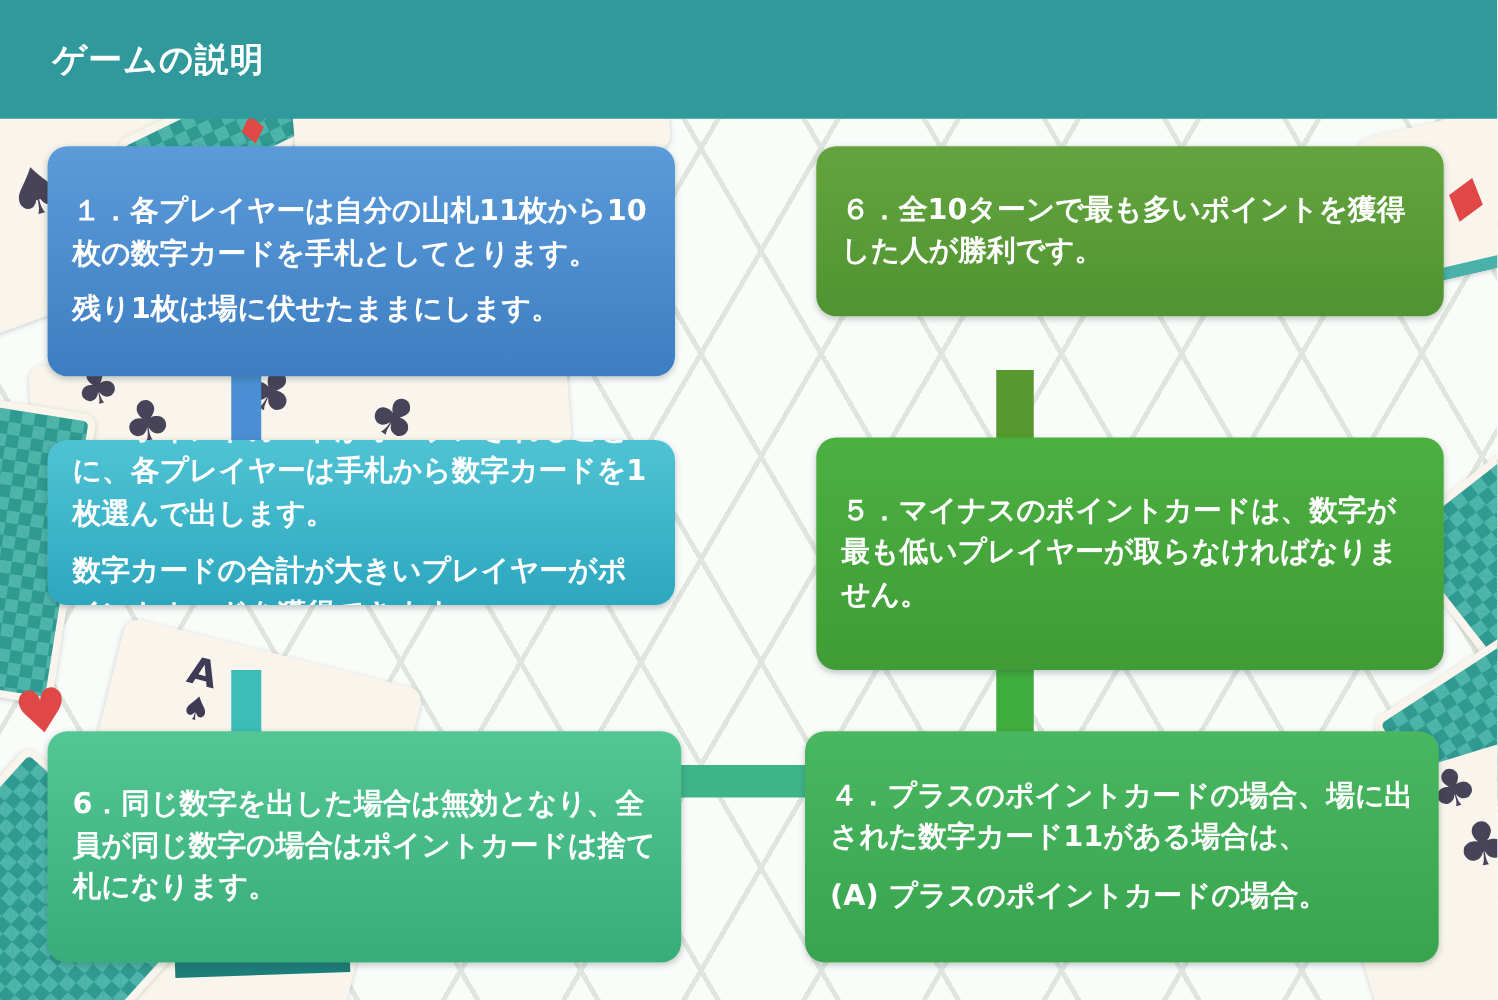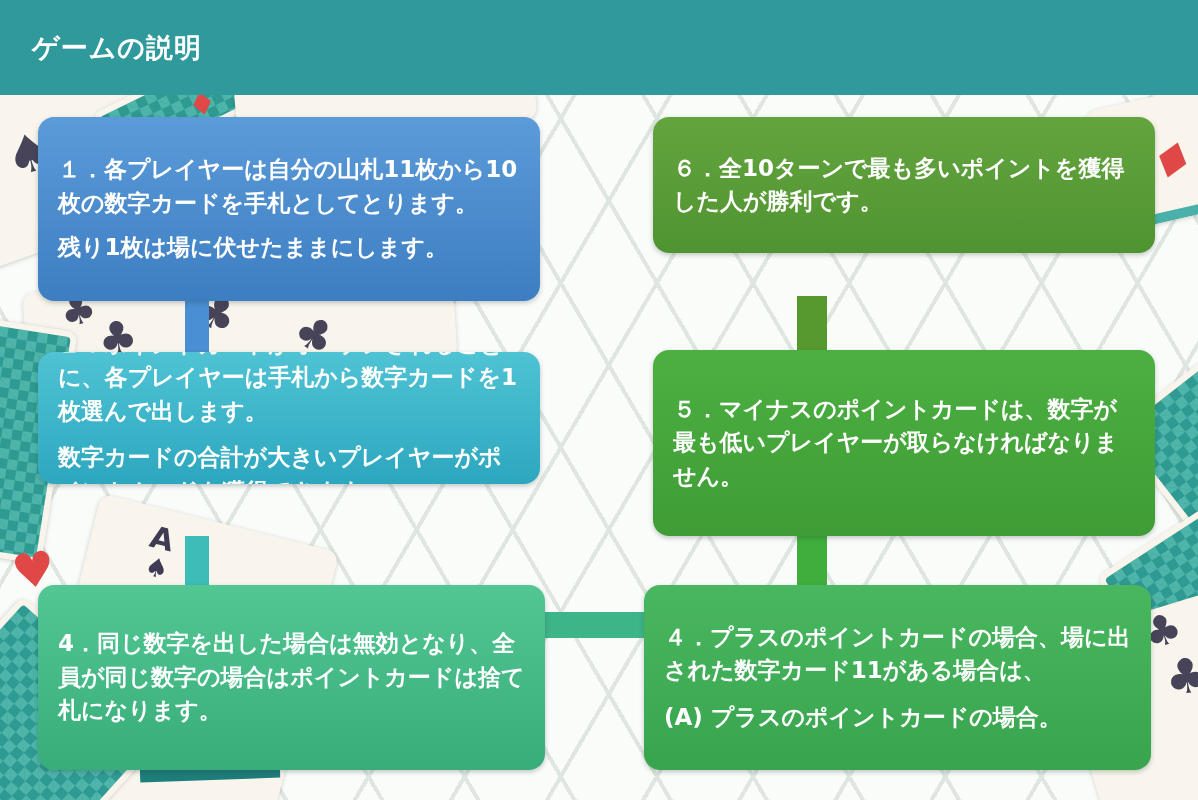--- a/index.html
+++ b/index.html
@@ -16,21 +16,21 @@
     background-color:#fafcfa;
     background-image:
       repeating-linear-gradient(120.3deg, transparent 0, transparent 79px, #dfe6e0 79px, #dfe6e0 83px),
       repeating-linear-gradient(59.7deg,  transparent 0, transparent 79px, #dfe6e0 79px, #dfe6e0 83px);
   }
 
   
   .header {
     position:absolute; left:0; top:0; width:1198px; height:95px;
     background:#2f999b; z-index:6;
-    display:flex; align-items:center; padding-left:32px;
+    display:flex; align-items:center; padding-left:42px;
   }
   .header h1 { margin:0; color:#ffffff; font-size:27px; font-weight:700; letter-spacing:1px; }
 
   
   .card {
     position:absolute; background:#f9f5ec; border-radius:12px; z-index:1;
     box-shadow:0 1px 4px rgba(60,70,70,.25);
   }
   .back {
     position:absolute; border-radius:10px; z-index:1;
@@ -141,21 +141,21 @@
     <p>１．各プレイヤーは自分の山札11枚から10枚の数字カードを手札としてとります。</p>
     <p>残り1枚は場に伏せたままにします。</p>
   </section>
 
   <section class="step s2">
     <p>２．ポイントカードがオープンされるごとに、各プレイヤーは手札から数字カードを1枚選んで出します。</p>
     <p>数字カードの合計が大きいプレイヤーがポイントカードを獲得できます。</p>
   </section>
 
   <section class="step s3">
-    <p>4．同じ数字を出した場合は無効となり、全員が同じ数字の場合はポイントカードは捨て札になります。</p>
+    <p>6．同じ数字を出した場合は無効となり、全員が同じ数字の場合はポイントカードは捨て札になります。</p>
   </section>
 
   <section class="step s4">
     <p>４．プラスのポイントカードの場合、場に出された数字カード11がある場合は、</p>
     <p>(A) プラスのポイントカードの場合。</p>
   </section>
 
   <section class="step s5">
     <p>５．マイナスのポイントカードは、数字が最も低いプレイヤーが取らなければなりません。</p>
   </section>

